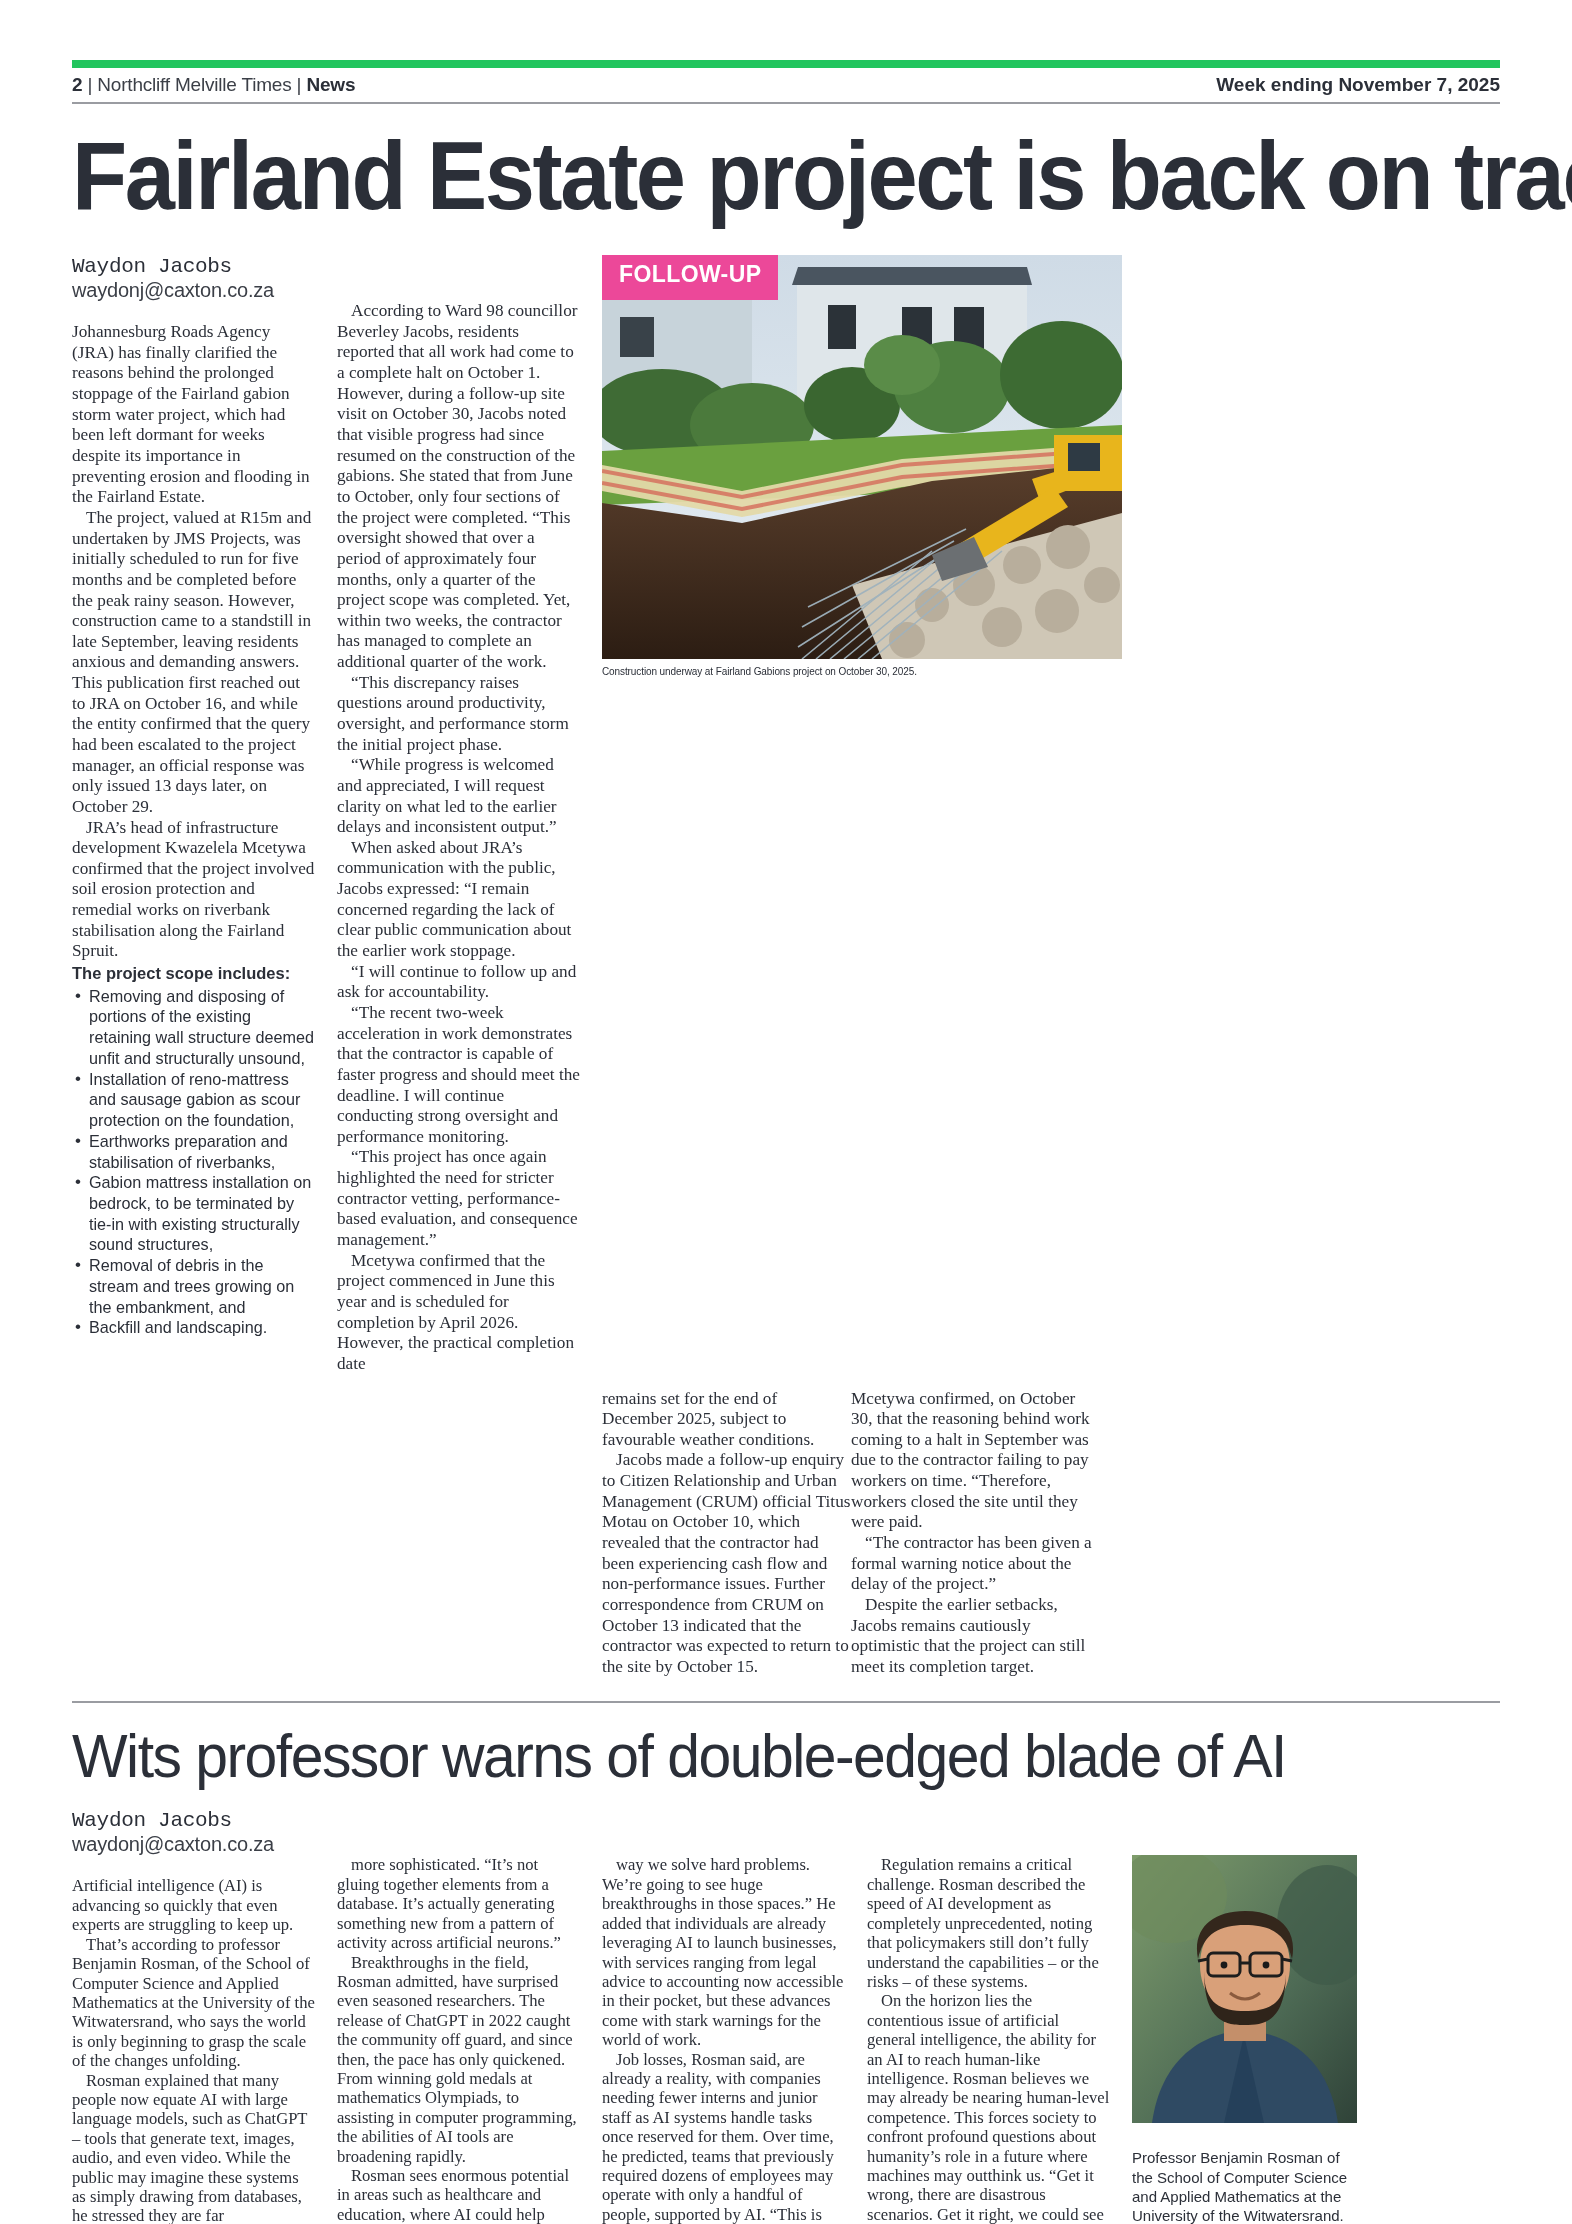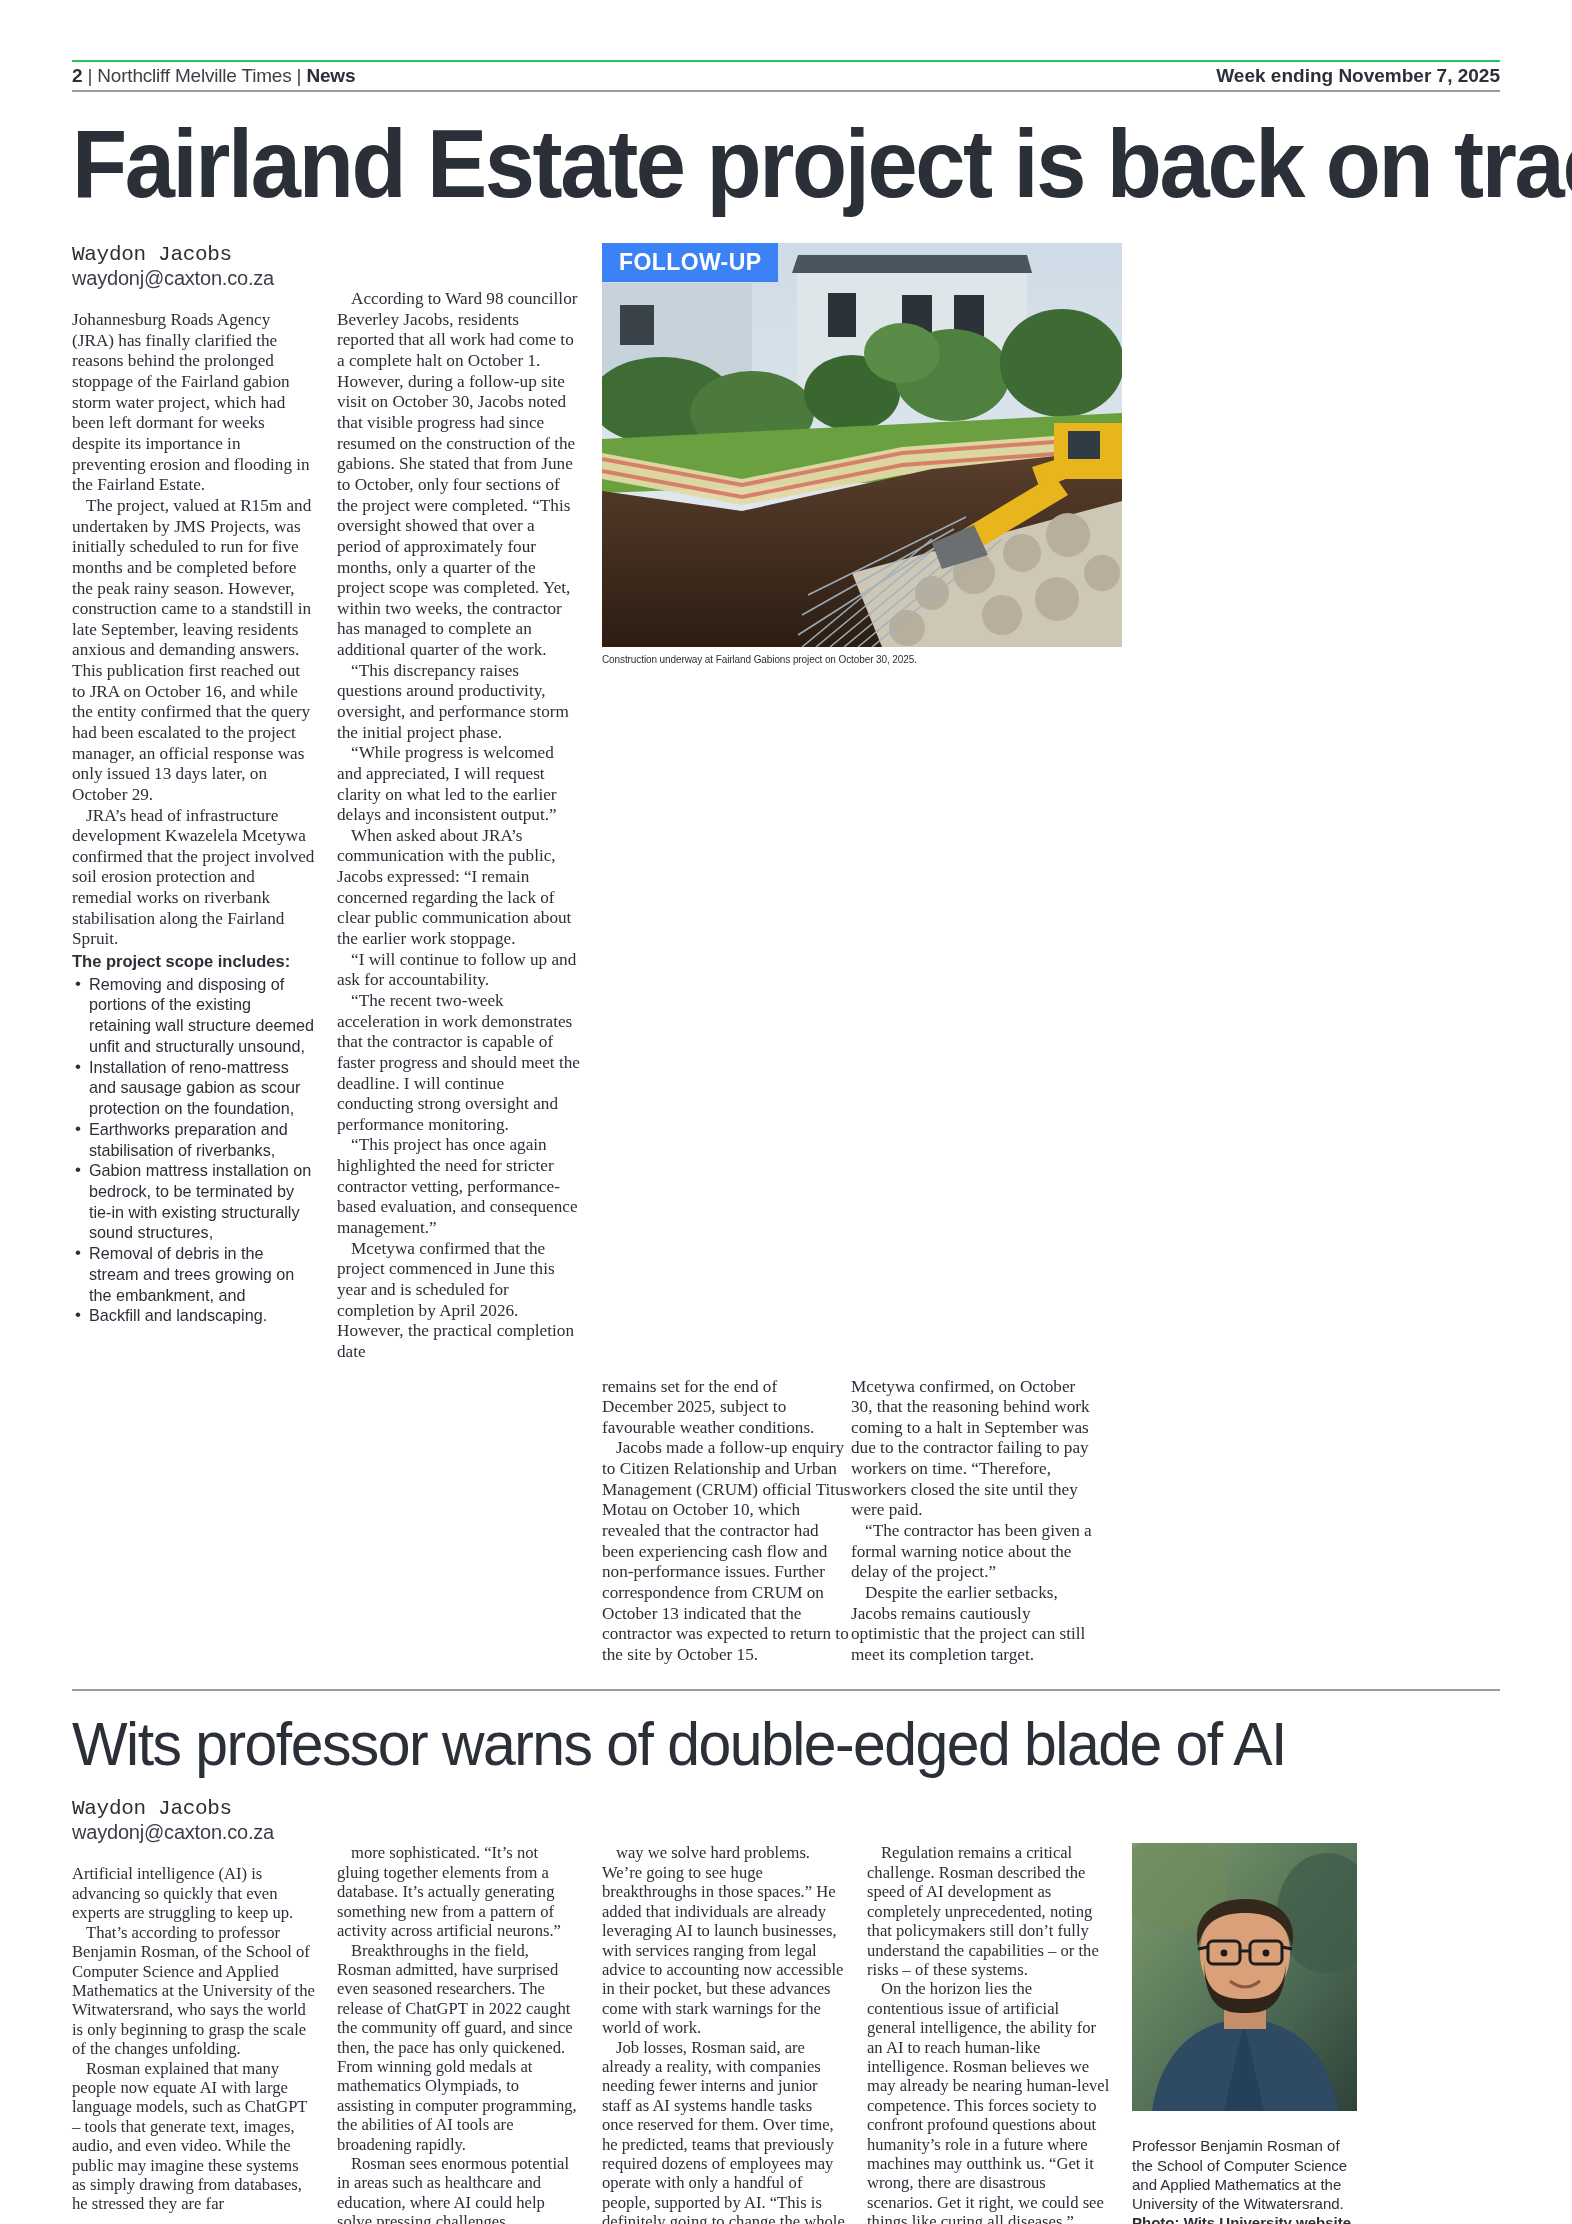--- a/index.html
+++ b/index.html
@@ -8,23 +8,23 @@
     background: #ffffff;
     font-family: "Liberation Serif", serif;
     color: #2b2f38;
     position: relative;
     overflow: hidden;
   }
   .page { padding: 0 72px; position: relative; height: 100%; }
 
   
   .masthead {
-    border-top: 2px solid #22c55e;
+    border-top: 8px solid #22c55e;
     border-bottom: 2px solid #9a9ca1;
-    height: 32px;
+    height: 44px;
     display: flex; align-items: center; justify-content: space-between;
     margin-top: 60px;
   }
   .mast-left { font-family: "Liberation Sans", sans-serif; font-size: 19px; letter-spacing: -.2px; }
   .mast-left b { font-weight: 700; }
   .mast-left span.reg { font-weight: 400; color: #3b3f47;}
   .mast-right { font-family: "Liberation Sans", sans-serif; font-size: 19px; font-weight: 700; }
 
   
   .headline1 {
@@ -68,24 +68,24 @@
     padding-left: 17px; position: relative;
   }
   ul.scope li::before {
     content: "•"; position: absolute; left: 3px; top: -1px; font-size: 17px;
   }
 
   
   .photo-wrap { width: 520px; position: relative; }
   .followup {
     position: absolute; top: 0; left: 0; z-index: 3;
-    background: #3b82f6; color: #fff;
+    background: #ec4899; color: #fff;
     font-family: "Liberation Sans", sans-serif;
     font-weight: 700; font-size: 23px; letter-spacing: .4px;
-    padding: 6px 17px 6px 17px;
+    padding: 6px 17px 12px 17px;
   }
   .photo {
     width: 520px; height: 404px; overflow: hidden; position: relative;
     background: #b9c3cb;
   }
   .caption {
     font-family: "Liberation Sans", sans-serif;
     font-size: 10px; margin-top: 7px; line-height: 1.25; letter-spacing: -.1px;
   }
 

